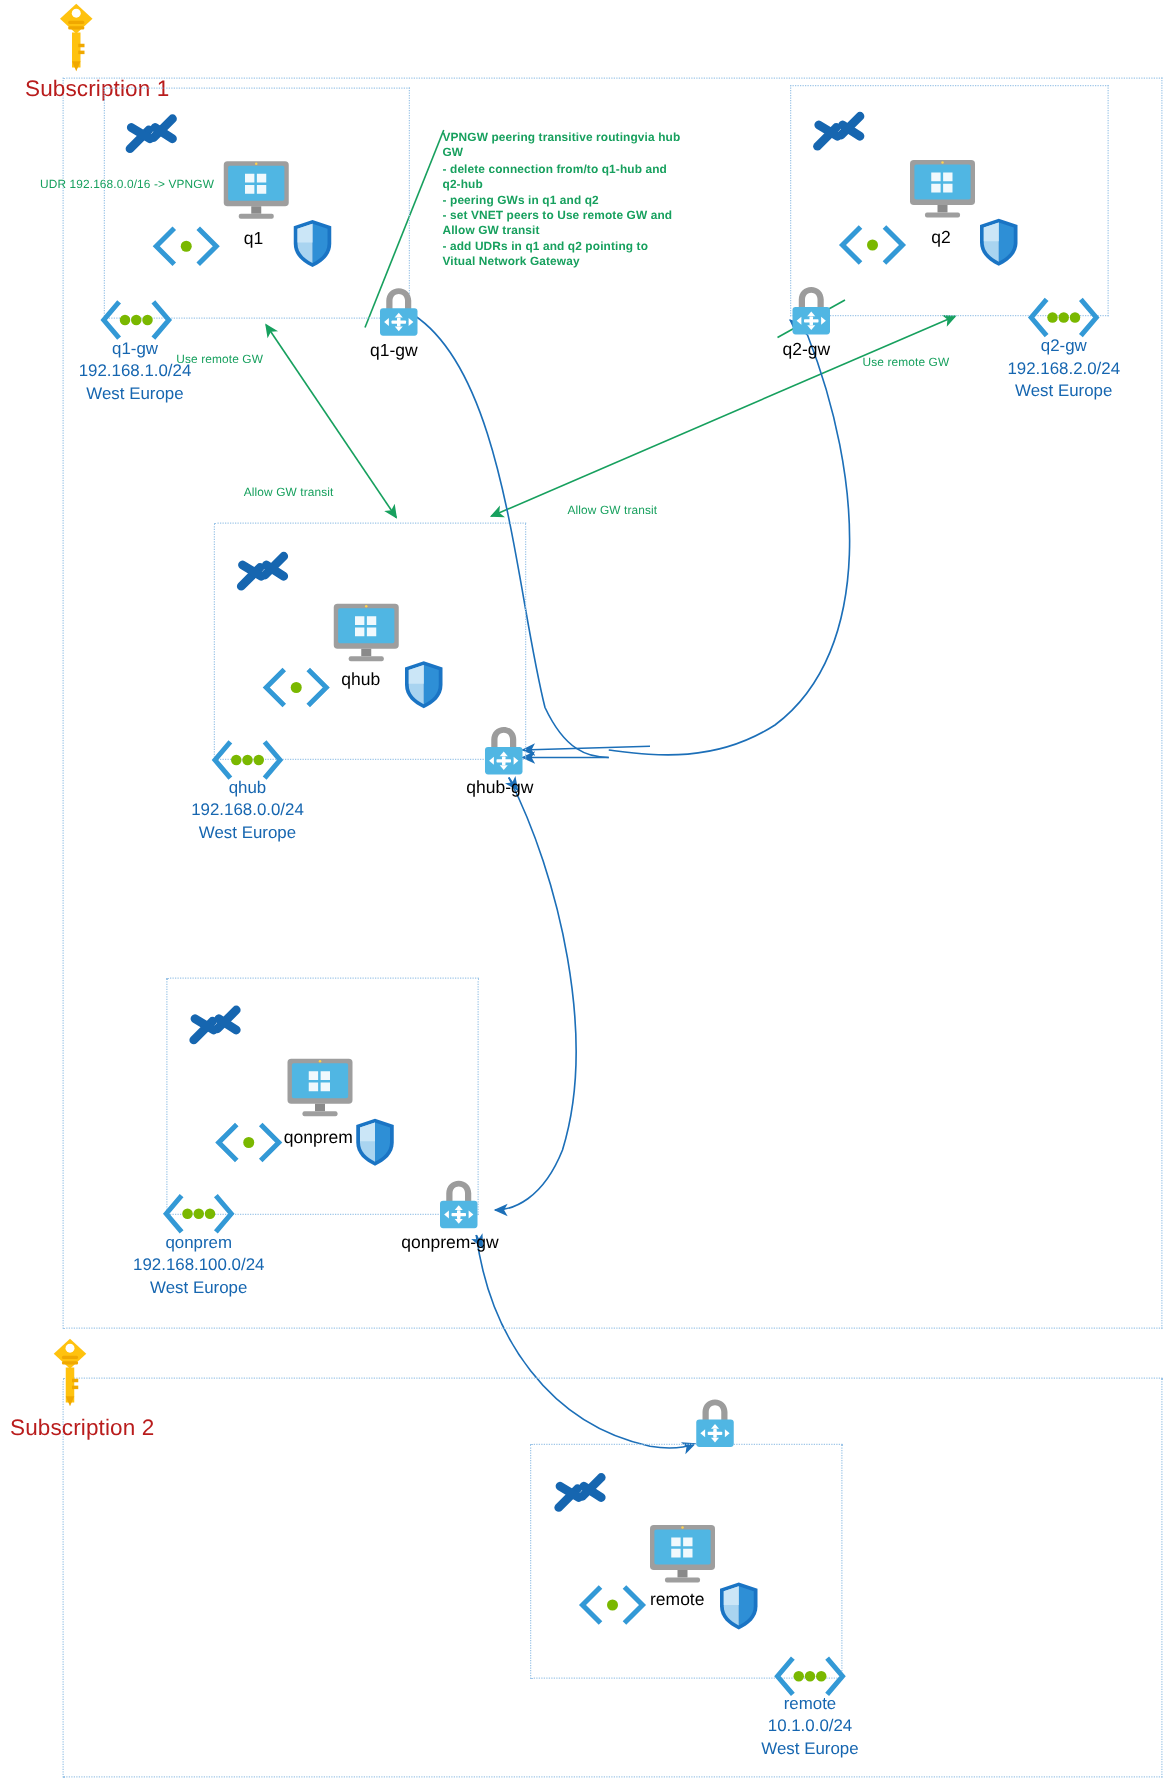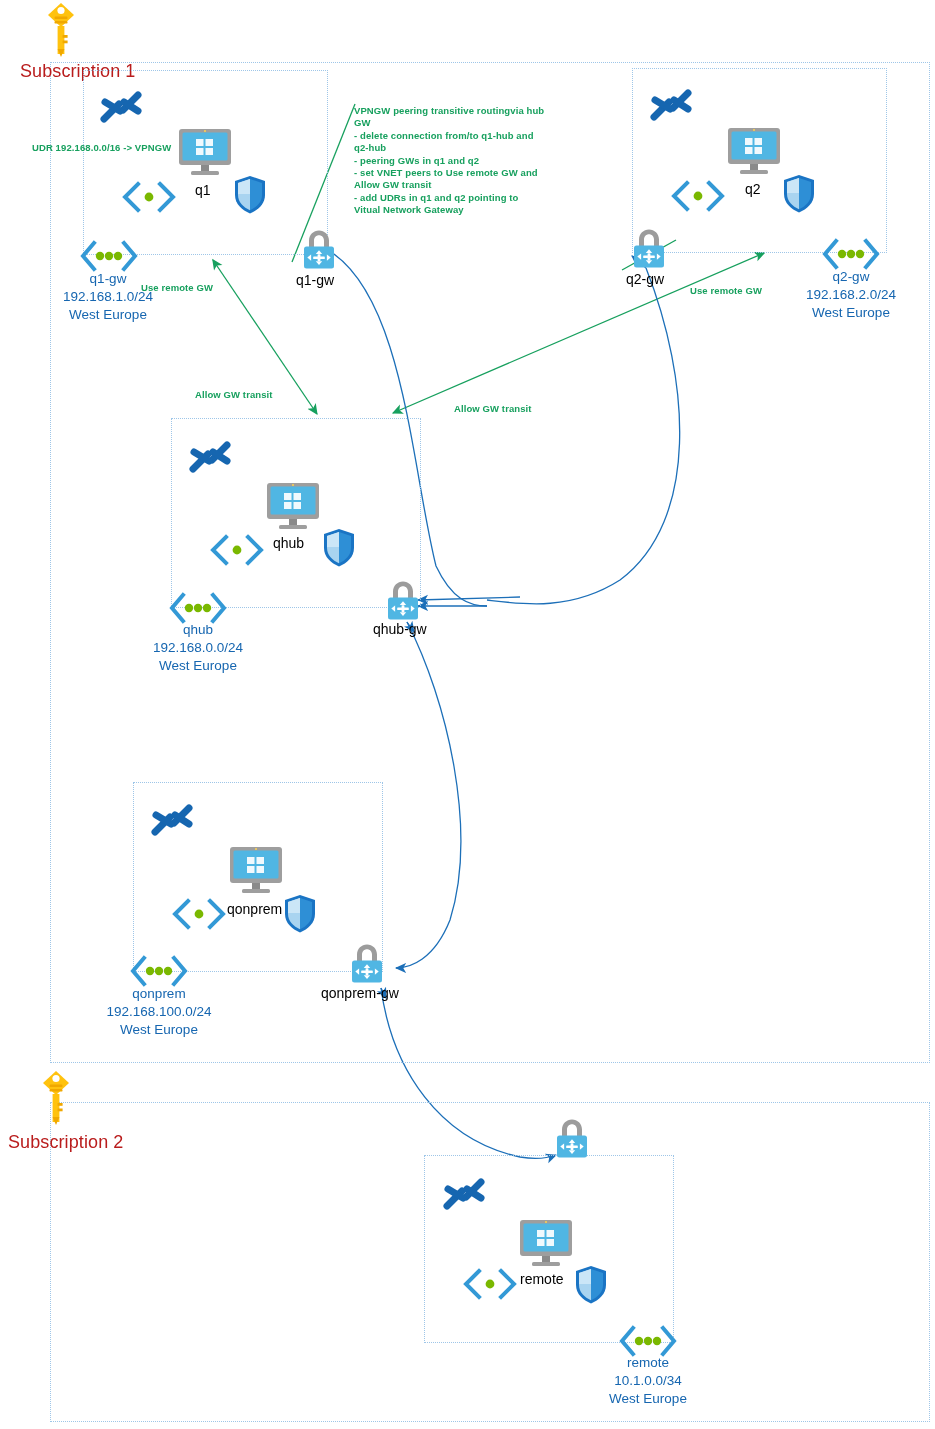--- a/index.html
+++ b/index.html
@@ -54,21 +54,21 @@
     color:#1666b0;
     font-size:13.5px;
     line-height:18px;
     text-align:center;
     white-space:nowrap;
   }
   .green-text{
     position:absolute;
     color:#17a05e;
     font-size:9.5px;
-    font-weight:bold;
+    font-weight:normal;
     white-space:nowrap;
     letter-spacing:0.1px;
   }
   .note{
     position:absolute;
     color:#17a05e;
     font-size:9.5px;
     font-weight:bold;
     line-height:12.4px;
     width:192px;
@@ -539,21 +539,21 @@
         <polyline points="16,6 5,19 16,32"></polyline>
         <polyline points="46,6 57,19 46,32"></polyline>
       </g>
       <circle cx="22" cy="19" r="4.2" fill="#7ab800"></circle>
       <circle cx="31" cy="19" r="4.2" fill="#7ab800"></circle>
       <circle cx="40" cy="19" r="4.2" fill="#7ab800"></circle>
     </svg>
   </div>
   <div class="stack-label" style="left:578px; top:1354px; width:140px;">
     <div>remote</div>
-    <div>10.1.0.0/34</div>
+    <div>10.1.0.0/24</div>
     <div>West Europe</div>
   </div>
 
   <div class="icon" style="left:549px; top:1116px;">
     <svg width="46" height="46" viewBox="0 0 46 46">
       <path d="M13 21 L13 13.5 C13 7.7 17.5 3.5 23 3.5 C28.5 3.5 33 7.7 33 13.5 L33 21 L28 21 L28 13.5 C28 10.4 25.8 8.2 23 8.2 C20.2 8.2 18 10.4 18 13.5 L18 21 Z" fill="#9c9c9c"></path>
       <rect x="8" y="19.5" width="30" height="22" rx="2.5" fill="#50b6e3"></rect>
       <g fill="#ffffff">
         <path d="M23 23.2 L26.2 27 L19.8 27 Z"></path>
         <path d="M23 38 L26.2 34.2 L19.8 34.2 Z"></path>

